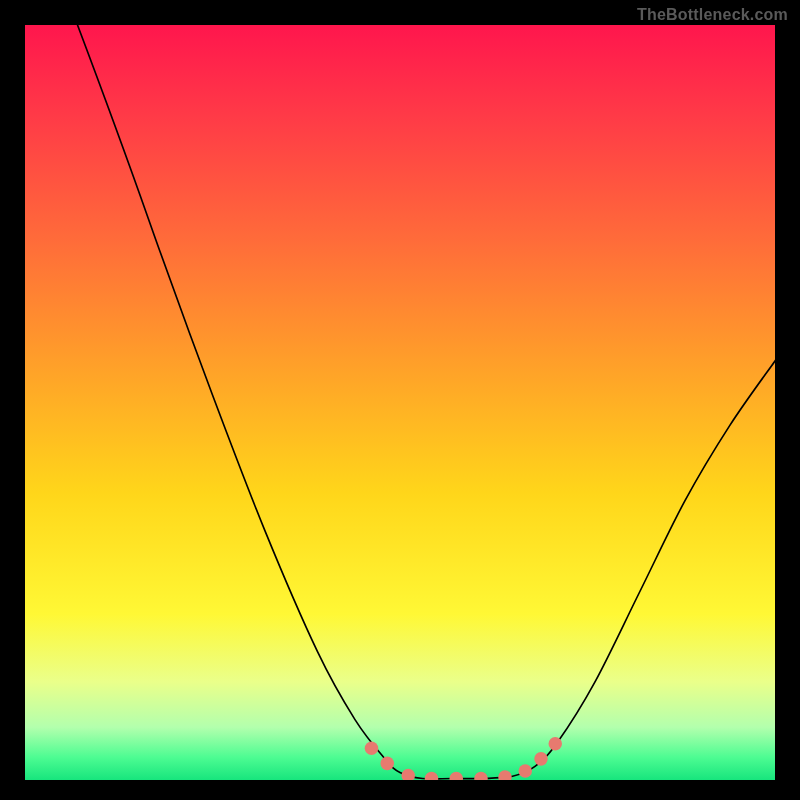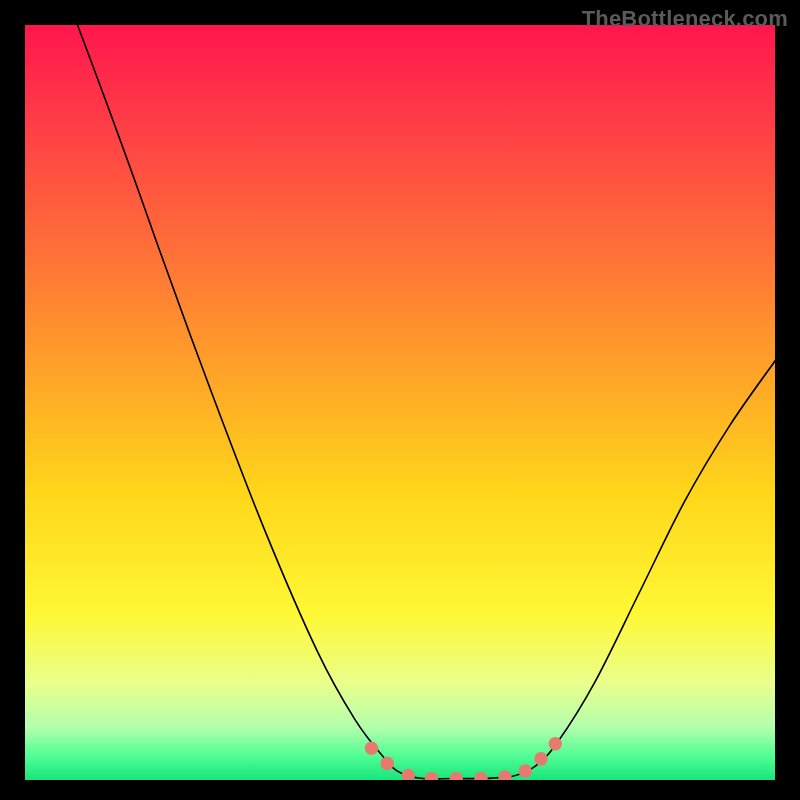--- a/index.html
+++ b/index.html
@@ -13,21 +13,21 @@
   }
   .stage {
     position: relative;
     width: 800px;
     height: 800px;
   }
   .watermark {
     position: absolute;
     top: 6px;
     right: 12px;
-    font-size: 22px;
+    font-size: 16px;
     font-weight: 600;
     color: #5a5a5a;
     letter-spacing: 0.2px;
     z-index: 20;
     user-select: none;
   }
   svg.plot {
     position: absolute;
     left: 25px;
     top: 25px;

